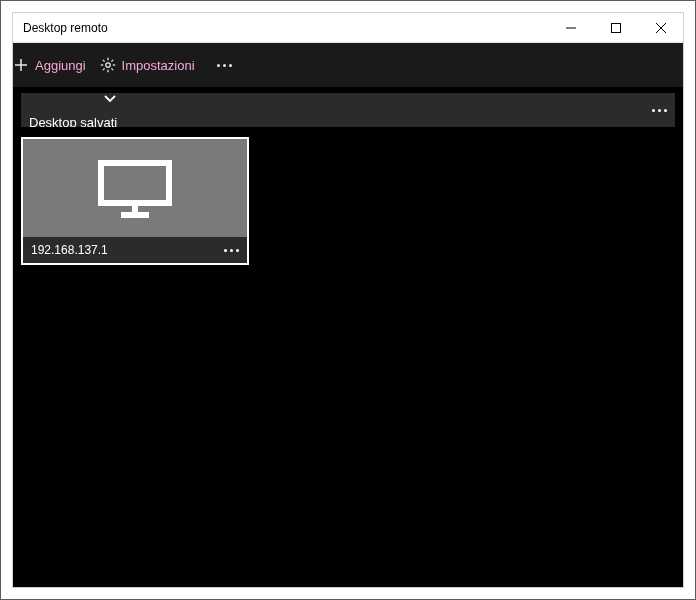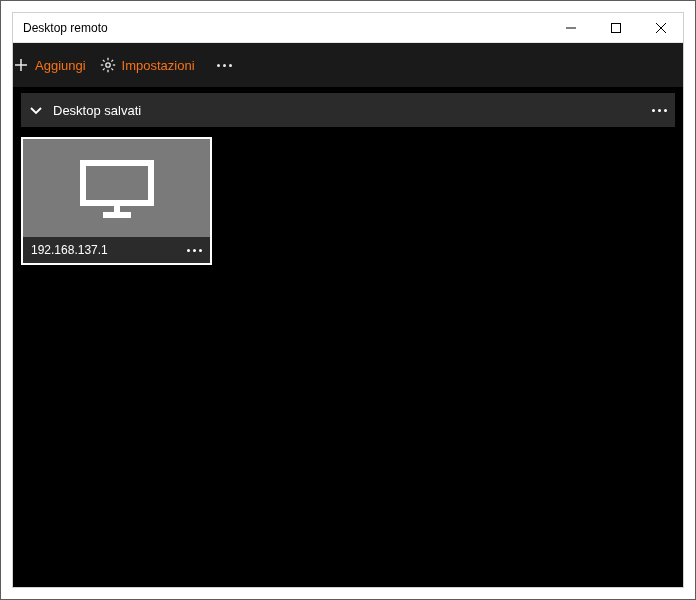--- a/index.html
+++ b/index.html
@@ -85,21 +85,21 @@
       bottom: 0;
       height: 2px;
       background: #0a84d6;
     }
     .toolbar-right {
       display: flex;
       align-items: center;
       gap: 14px;
       padding-right: 8px;
       font-size: 13px;
-      color: #f97316;
+      color: #f9a8d4;
     }
     .toolbar-action {
       display: flex;
       align-items: center;
       gap: 6px;
       cursor: pointer;
     }
     .toolbar-action svg {
       width: 16px;
       height: 16px;
@@ -118,34 +118,35 @@
       margin: 6px 8px 0 8px;
       display: flex;
       align-items: center;
       justify-content: space-between;
       color: #fff;
       font-size: 13px;
       padding: 0 8px;
     }
     .group-header-left {
       display: flex;
-      align-items: center;
+      align-items: flex-end;
       gap: 10px;
+      flex-direction: column;
     }
     .content-area {
       flex: 1;
       background: #000;
       padding: 10px 8px;
       display: flex;
       flex-wrap: wrap;
       align-content: flex-start;
       gap: 10px;
     }
     .desktop-tile {
-      width: 191px;
+      width: 228px;
       border: 2px solid #fff;
       background: #7a7a7a;
       display: flex;
       flex-direction: column;
     }
     .tile-thumb {
       height: 98px;
       background: #7a7a7a;
       display: flex;
       align-items: center;

